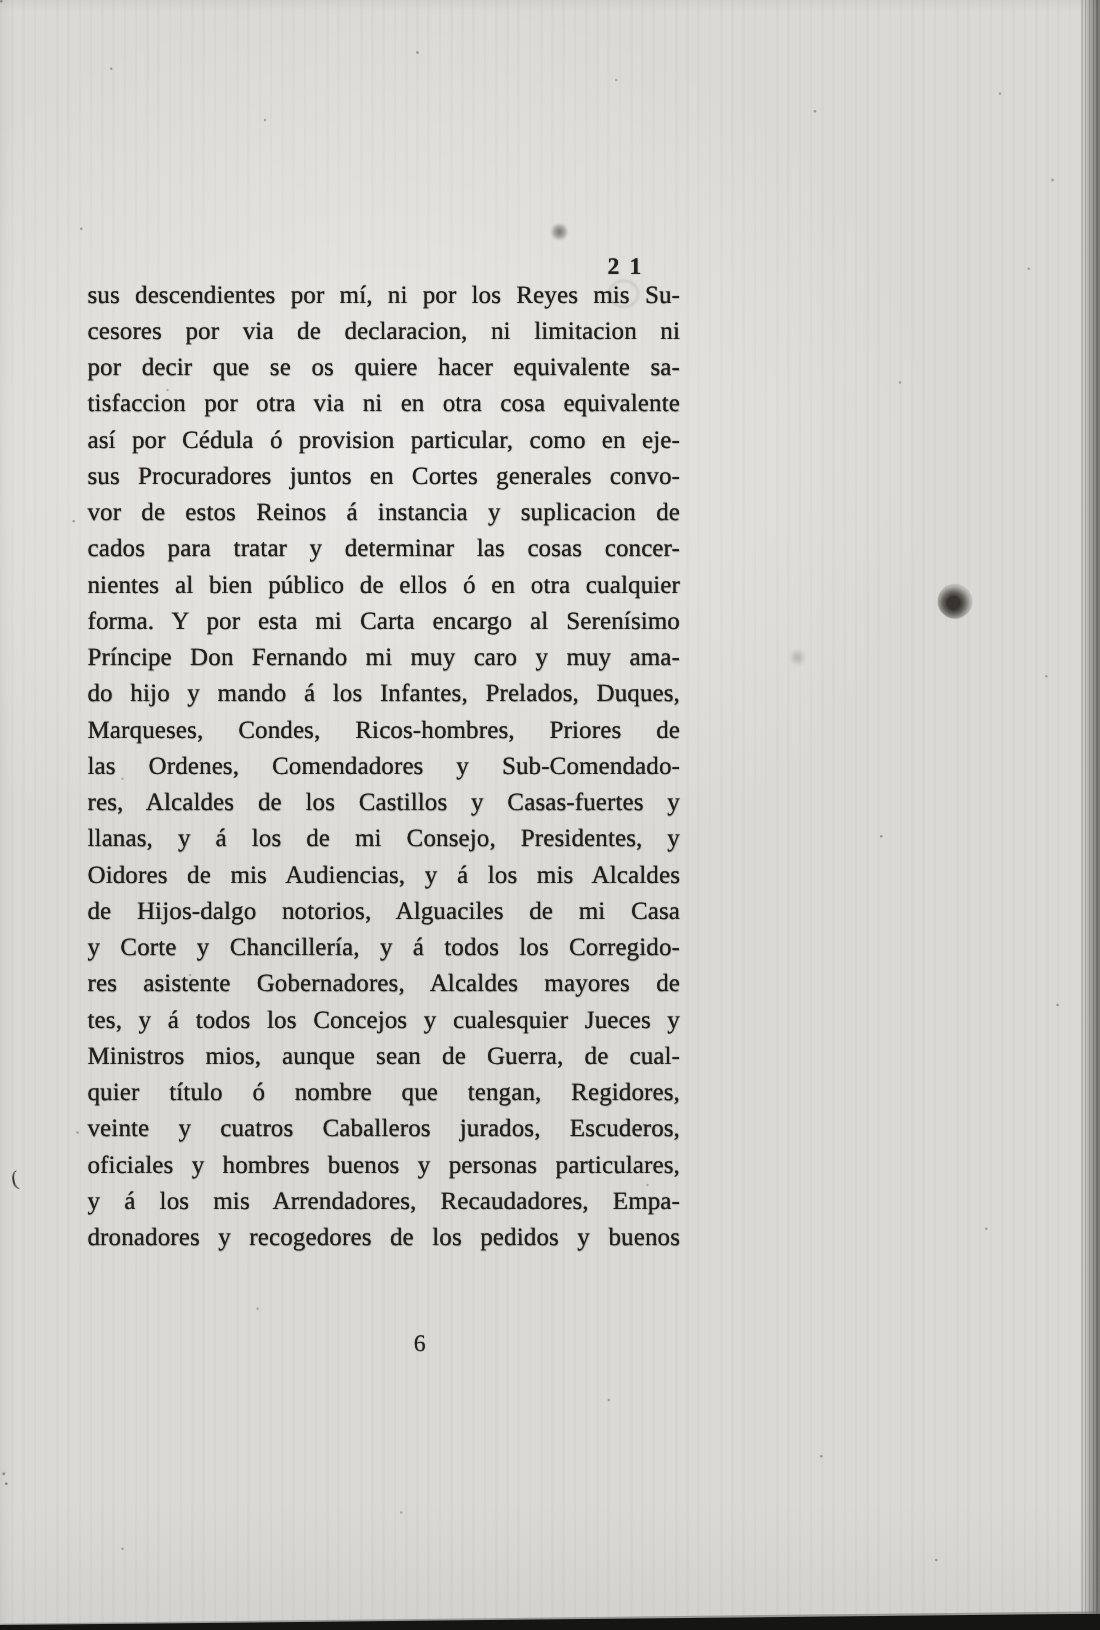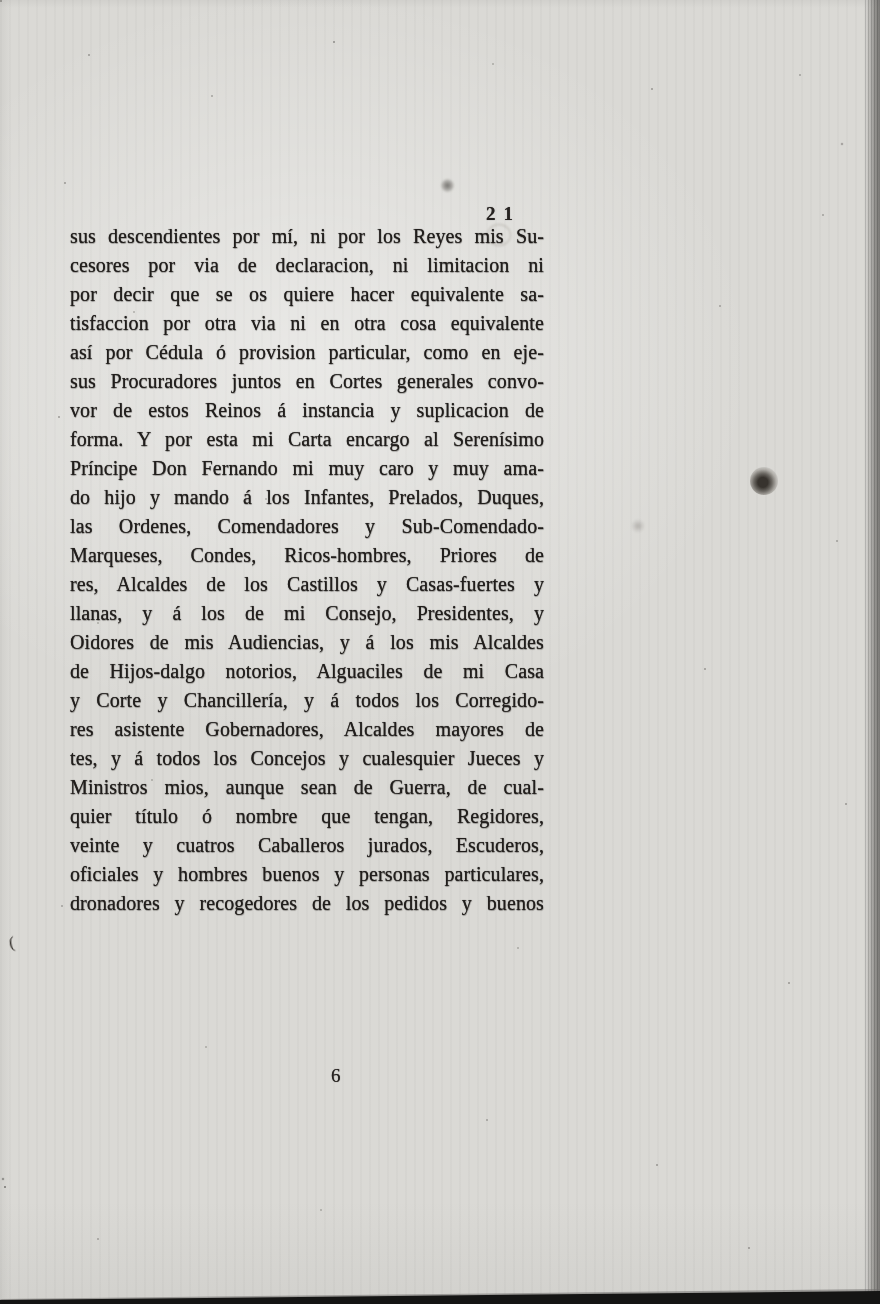--- a/index.html
+++ b/index.html
@@ -116,36 +116,39 @@
   <div class="margin-mark">(</div>
 
   <div class="text-block">
     <div class="line">sus descendientes por mí, ni por los Reyes mis Su-</div>
     <div class="line">cesores por via de declaracion, ni limitacion ni</div>
     <div class="line">por decir que se os quiere hacer equivalente sa-</div>
     <div class="line">tisfaccion por otra via ni en otra cosa equivalente</div>
     <div class="line">así por Cédula ó provision particular, como en eje-</div>
     <div class="line">sus Procuradores juntos en Cortes generales convo-</div>
     <div class="line">vor de estos Reinos á instancia y suplicacion de</div>
+    <div class="line">cados para tratar y determinar las cosas concer-</div>
+    <div class="line">nientes al bien público de ellos ó en otra cualquier</div>
     <div class="line">forma. Y por esta mi Carta encargo al Serenísimo</div>
     <div class="line">Príncipe Don Fernando mi muy caro y muy ama-</div>
     <div class="line">do hijo y mando á los Infantes, Prelados, Duques,</div>
+    <div class="line">Marqueses, Condes, Ricos-hombres, Priores de</div>
     <div class="line">las Ordenes, Comendadores y Sub-Comendado-</div>
-    <div class="line">Marqueses, Condes, Ricos-hombres, Priores de</div>
     <div class="line">res, Alcaldes de los Castillos y Casas-fuertes y</div>
     <div class="line">llanas, y á los de mi Consejo, Presidentes, y</div>
     <div class="line">Oidores de mis Audiencias, y á los mis Alcaldes</div>
     <div class="line">de Hijos-dalgo notorios, Alguaciles de mi Casa</div>
     <div class="line">y Corte y Chancillería, y á todos los Corregido-</div>
     <div class="line">res asistente Gobernadores, Alcaldes mayores de</div>
     <div class="line">tes, y á todos los Concejos y cualesquier Jueces y</div>
     <div class="line">Ministros mios, aunque sean de Guerra, de cual-</div>
     <div class="line">quier título ó nombre que tengan, Regidores,</div>
     <div class="line">veinte y cuatros Caballeros jurados, Escuderos,</div>
     <div class="line">oficiales y hombres buenos y personas particulares,</div>
+    <div class="line">y á los mis Arrendadores, Recaudadores, Empa-</div>
     <div class="line">dronadores y recogedores de los pedidos y buenos</div>
   </div>
 
   <div class="signature">6</div>
 
   <div class="edge-right"></div>
   <div class="band-gray"></div>
   <div class="band-black"></div>
 
 </div>

